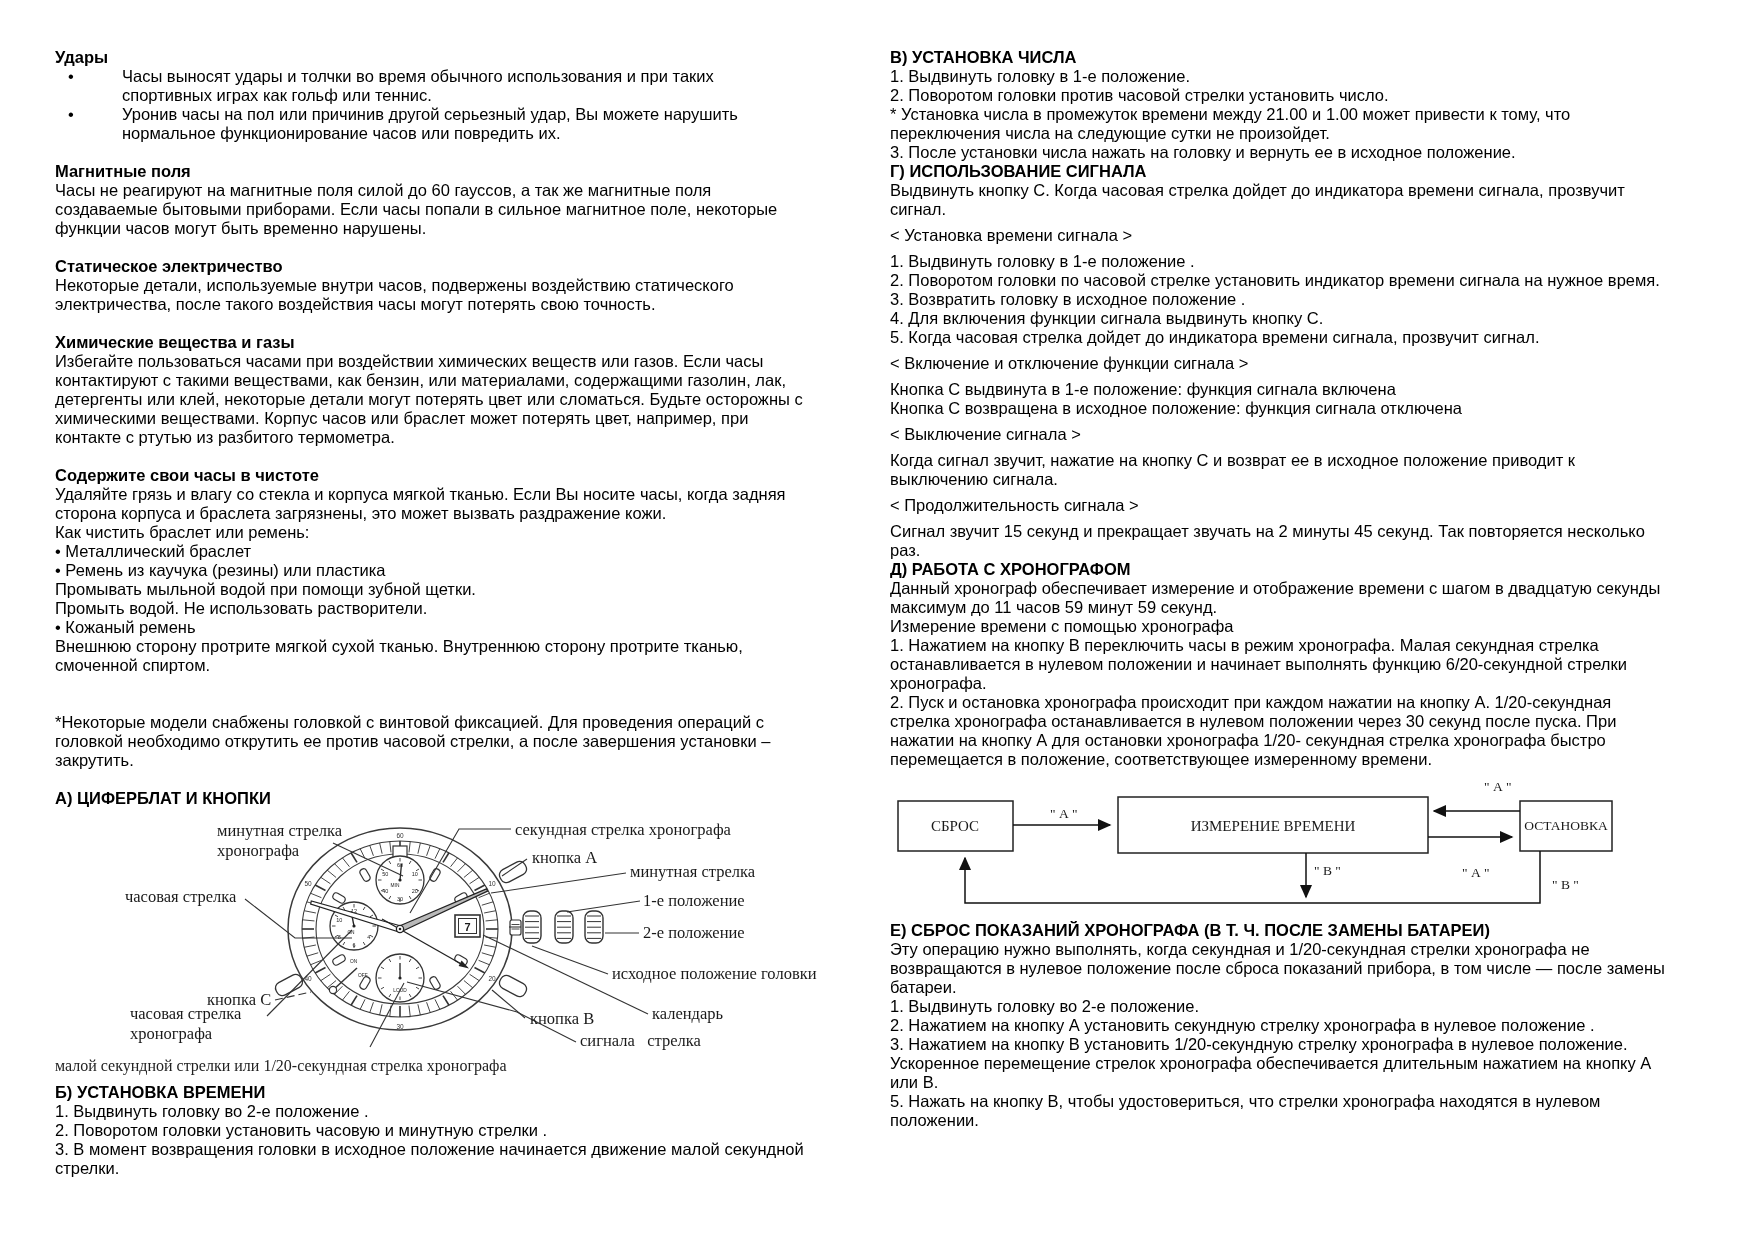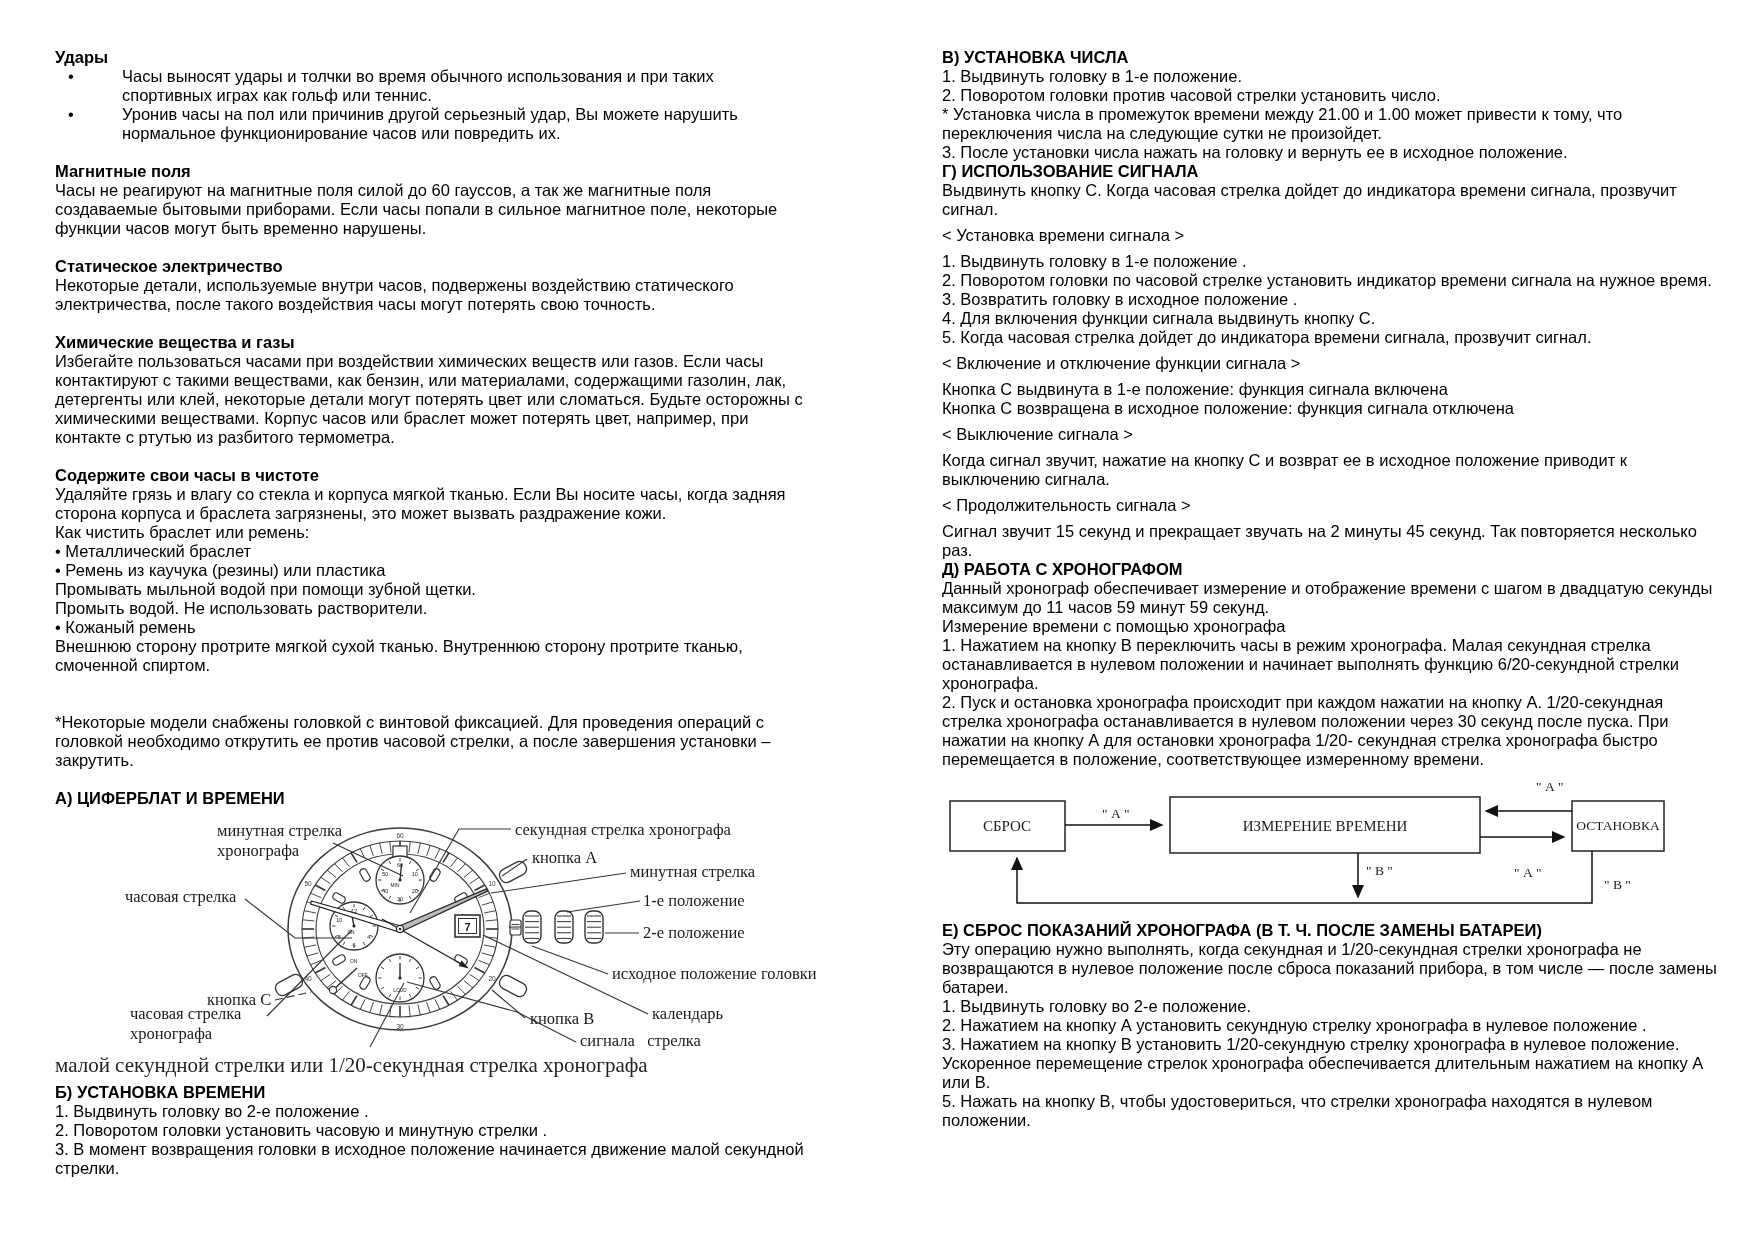--- a/index.html
+++ b/index.html
@@ -1,30 +1,30 @@
 <!DOCTYPE html>
 <html lang="ru"><head>
 <meta charset="utf-8">
 <style>
   html,body{margin:0;padding:0;background:#fff;}
   .page{position:relative;width:1754px;height:1241px;background:#fff;overflow:hidden;
         font-family:"Liberation Sans",sans-serif;color:#000;}
   .col{position:absolute;top:48px;font-size:16.5px;line-height:19px;}
   .col-left{left:55px;width:752px;}
-  .col-right{left:942px;width:778px;}
+  .col-right{left:890px;width:778px;}
   p{margin:0;}
   .h{font-weight:bold;}
   .gap{margin-top:19px;}
   .biggap{margin-top:38px;}
   .smallgap{margin-top:8px;}
   .subhead{margin-top:7px;margin-bottom:7px;}
   .bullet{display:flex;}
   .b-dot{flex:none;width:54px;padding-left:13px;}
   .diagram-svg{display:block;margin-top:8px;}
-  .diagram-caption{font-family:"Liberation Serif",serif;font-size:21px;color:#222;margin-top:2px;}
+  .diagram-caption{font-family:"Liberation Serif",serif;font-size:16px;color:#222;margin-top:2px;}
   .flow-svg{display:block;margin:8px 0 2px 0;}
   svg text{fill:#1a1a1a;}
   .serif-label{font-family:"Liberation Serif",serif;font-size:16.5px;}
   .tinynum{font-family:"Liberation Sans",sans-serif;font-size:5.5px;fill:#222;}
   .ringnum{font-family:"Liberation Sans",sans-serif;font-size:6.5px;fill:#333;}
   .microtxt{font-family:"Liberation Sans",sans-serif;font-size:4.8px;fill:#222;}
   .fc-box-label{font-family:"Liberation Serif",serif;font-size:15px;}
   .fc-box-label-sm{font-family:"Liberation Serif",serif;font-size:13.5px;}
   .fc-edge-label{font-family:"Liberation Serif",serif;font-size:13.5px;}
 </style>
@@ -52,21 +52,21 @@
     <p class="h gap">Содержите свои часы в чистоте</p>
     <p>Удаляйте грязь и влагу со стекла и корпуса мягкой тканью. Если Вы носите часы, когда  задняя сторона корпуса и браслета загрязнены, это может вызвать раздражение кожи.</p>
     <p>Как чистить браслет или ремень:</p>
     <p>• Металлический браслет</p>
     <p>• Ремень из каучука (резины) или пластика</p>
     <p>Промывать мыльной водой при помощи зубной щетки.</p>
     <p>Промыть водой. Не использовать растворители.</p>
     <p>• Кожаный ремень</p>
     <p>Внешнюю сторону протрите мягкой сухой тканью. Внутреннюю сторону протрите тканью, смоченной спиртом.</p>
     <p class="biggap">*Некоторые модели снабжены головкой с винтовой фиксацией. Для проведения операций с головкой необходимо открутить ее против часовой стрелки, а после завершения установки – закрутить.</p>
-    <p class="h gap">А) ЦИФЕРБЛАТ И ВРЕМЕНИ</p>
+    <p class="h gap">А) ЦИФЕРБЛАТ И КНОПКИ</p>
 
     <svg class="diagram-svg" width="752" height="238" viewBox="0 0 752 238" overflow="visible">
 
       <g transform="translate(458,56) rotate(-28)">
         <rect x="-14" y="-7" width="28" height="14" rx="6" fill="#fff" stroke="#333" stroke-width="1.3"></rect>
       </g>
       <g transform="translate(458,170) rotate(28)">
         <rect x="-14" y="-7" width="28" height="14" rx="6" fill="#fff" stroke="#333" stroke-width="1.3"></rect>
       </g>
       <g transform="translate(234,169) rotate(-28)">

